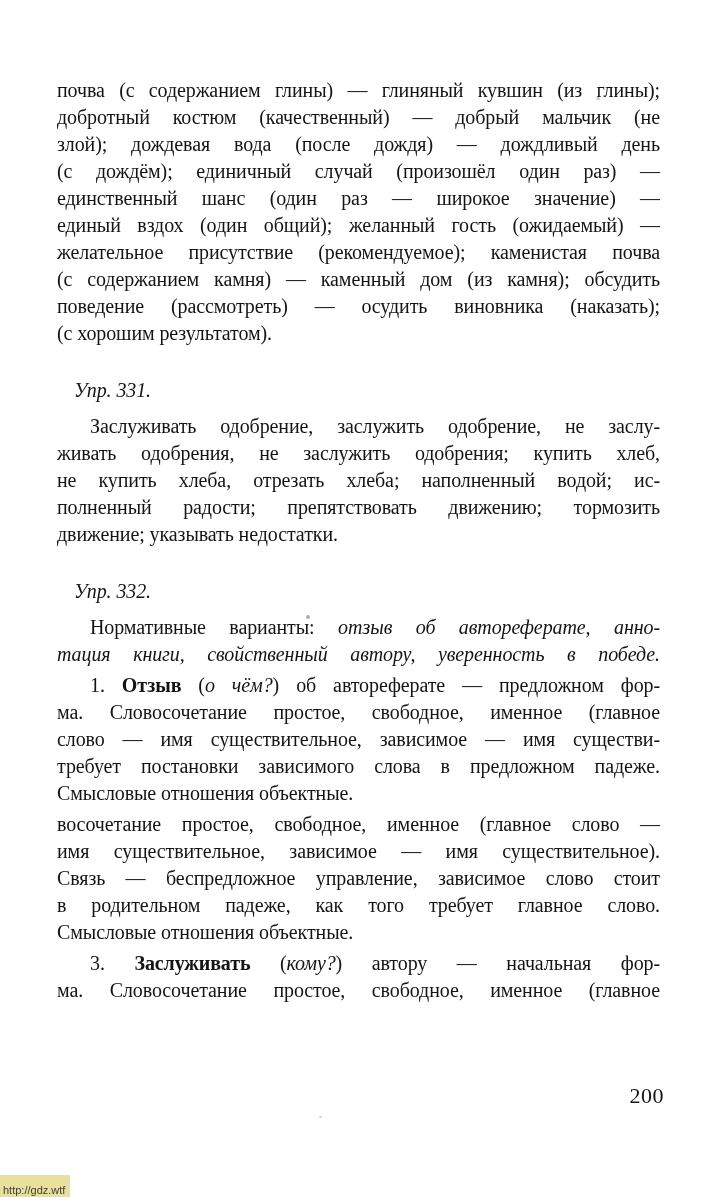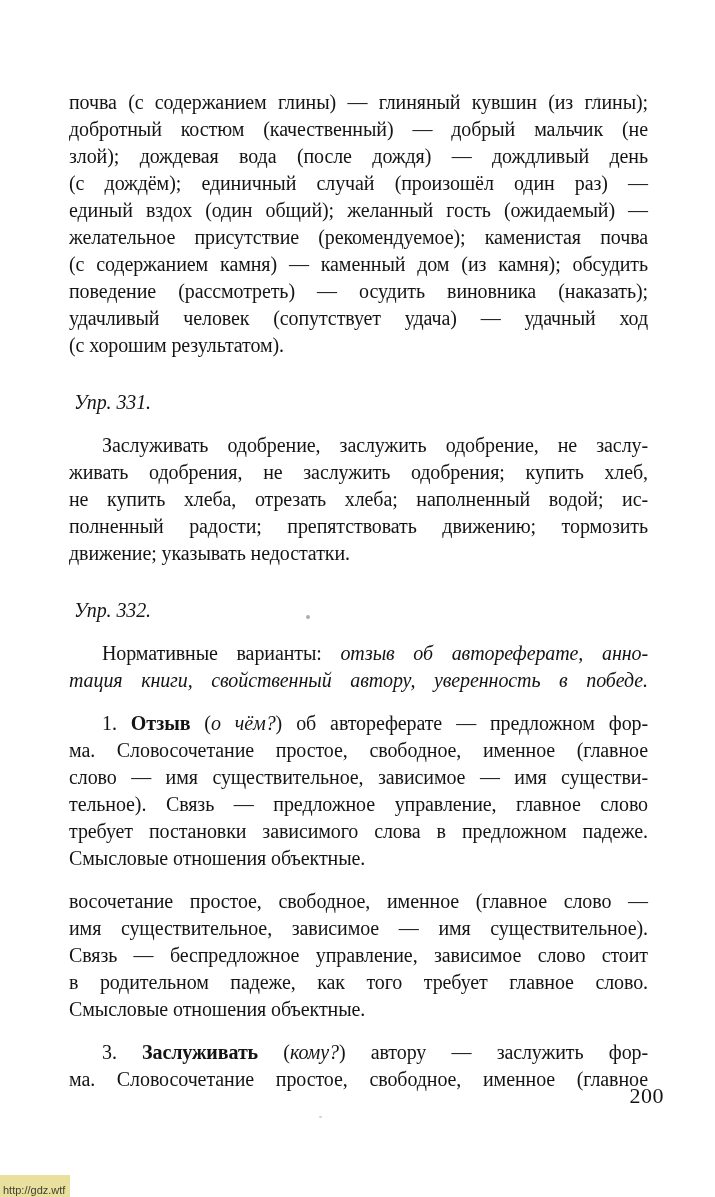--- a/index.html
+++ b/index.html
@@ -11,21 +11,21 @@
     overflow:hidden;
     font-family:"Liberation Serif","DejaVu Serif",serif;
     color:#141414;
   }
   #textcol{
     position:absolute;
     left:53px;top:73px;width:611px;
     font-size:20px;line-height:27px;
     letter-spacing:-0.1px;
   }
-  .para{margin:16px;}
+  .para{margin:4px;}
   .line{
     text-align:justify;
     -moz-text-align-last:justify;
     text-align-last:justify;
     white-space:normal;
   }
   .line.last{
     text-align:center;
     -moz-text-align-last:left;
     text-align-last:left;
@@ -64,57 +64,56 @@
 <body>
 
 <div id="page">
 
   <div id="textcol">
       <div class="para">
         <div class="line"><span class="n">почва (с содержанием глины) — глиняный кувшин (из глины);</span></div>
         <div class="line"><span class="n">добротный костюм (качественный) — добрый мальчик (не</span></div>
         <div class="line"><span class="n">злой); дождевая вода (после дождя) — дождливый день</span></div>
         <div class="line"><span class="n">(с дождём); единичный случай (произошёл один раз) —</span></div>
+        <div class="line"><span class="n">единственный шанс (один раз — широкое значение) —</span></div>
         <div class="line"><span class="n">единый вздох (один общий); желанный гость (ожидаемый) —</span></div>
         <div class="line"><span class="n">желательное присутствие (рекомендуемое); каменистая почва</span></div>
         <div class="line"><span class="n">(с содержанием камня) — каменный дом (из камня); обсудить</span></div>
         <div class="line"><span class="n">поведение (рассмотреть) — осудить виновника (наказать);</span></div>
-        <div class="line"><span class="n">удачливый человек (сопутствует удача) — удачный ход</span></div>
         <div class="line last"><span class="n">(с хорошим результатом).</span></div>
       </div>
       <div class="heading">Упр. 331.</div>
       <div class="para">
         <div class="line indent"><span class="n">Заслуживать одобрение, заслужить одобрение, не заслу-</span></div>
         <div class="line"><span class="n">живать одобрения, не заслужить одобрения; купить хлеб,</span></div>
         <div class="line"><span class="n">не купить хлеба, отрезать хлеба; наполненный водой; ис-</span></div>
         <div class="line"><span class="n">полненный радости; препятствовать движению; тормозить</span></div>
         <div class="line last"><span class="n">движение; указывать недостатки.</span></div>
       </div>
       <div class="heading">Упр. 332.</div>
       <div class="para">
         <div class="line indent"><span class="n">Нормативные варианты: </span><span class="i">отзыв об автореферате, анно-</span></div>
         <div class="line"><span class="i">тация книги, свойственный автору, уверенность в победе.</span></div>
       </div>
       <div class="para">
         <div class="line indent"><span class="n">1. </span><span class="b">Отзыв</span><span class="n"> (</span><span class="i">о чём?</span><span class="n">) об автореферате — предложном фор-</span></div>
         <div class="line"><span class="n">ма. Словосочетание простое, свободное, именное (главное</span></div>
         <div class="line"><span class="n">слово — имя существительное, зависимое — имя существи-</span></div>
-        <div class="line"><span class="n">тельное). Связь — предложное управление, главное слово</span></div>
         <div class="line"><span class="n">требует постановки зависимого слова в предложном падеже.</span></div>
         <div class="line last"><span class="n">Смысловые отношения объектные.</span></div>
       </div>
       <div class="para">
         <div class="line"><span class="n">восочетание простое, свободное, именное (главное слово —</span></div>
         <div class="line"><span class="n">имя существительное, зависимое — имя существительное).</span></div>
         <div class="line"><span class="n">Связь — беспредложное управление, зависимое слово стоит</span></div>
         <div class="line"><span class="n">в родительном падеже, как того требует главное слово.</span></div>
         <div class="line last"><span class="n">Смысловые отношения объектные.</span></div>
       </div>
       <div class="para">
-        <div class="line indent"><span class="n">3. </span><span class="b">Заслуживать</span><span class="n"> (</span><span class="i">кому?</span><span class="n">) автору — заслужить фор-</span></div>
+        <div class="line indent"><span class="n">3. </span><span class="b">Заслуживать</span><span class="n"> (</span><span class="i">кому?</span><span class="n">) автору — начальная фор-</span></div>
         <div class="line"><span class="n">ма. Словосочетание простое, свободное, именное (главное</span></div>
       </div>
     </div>
 
   <div id="pagenum">200</div>
 
   <div class="speck" style="left:596px;top:97px;width:4px;height:3px;opacity:0.45;"></div>
   <div class="speck" style="left:306px;top:615px;width:4px;height:4px;opacity:0.7;"></div>
   <div class="speck" style="left:319px;top:1116px;width:3px;height:2px;opacity:0.4;"></div>
 

